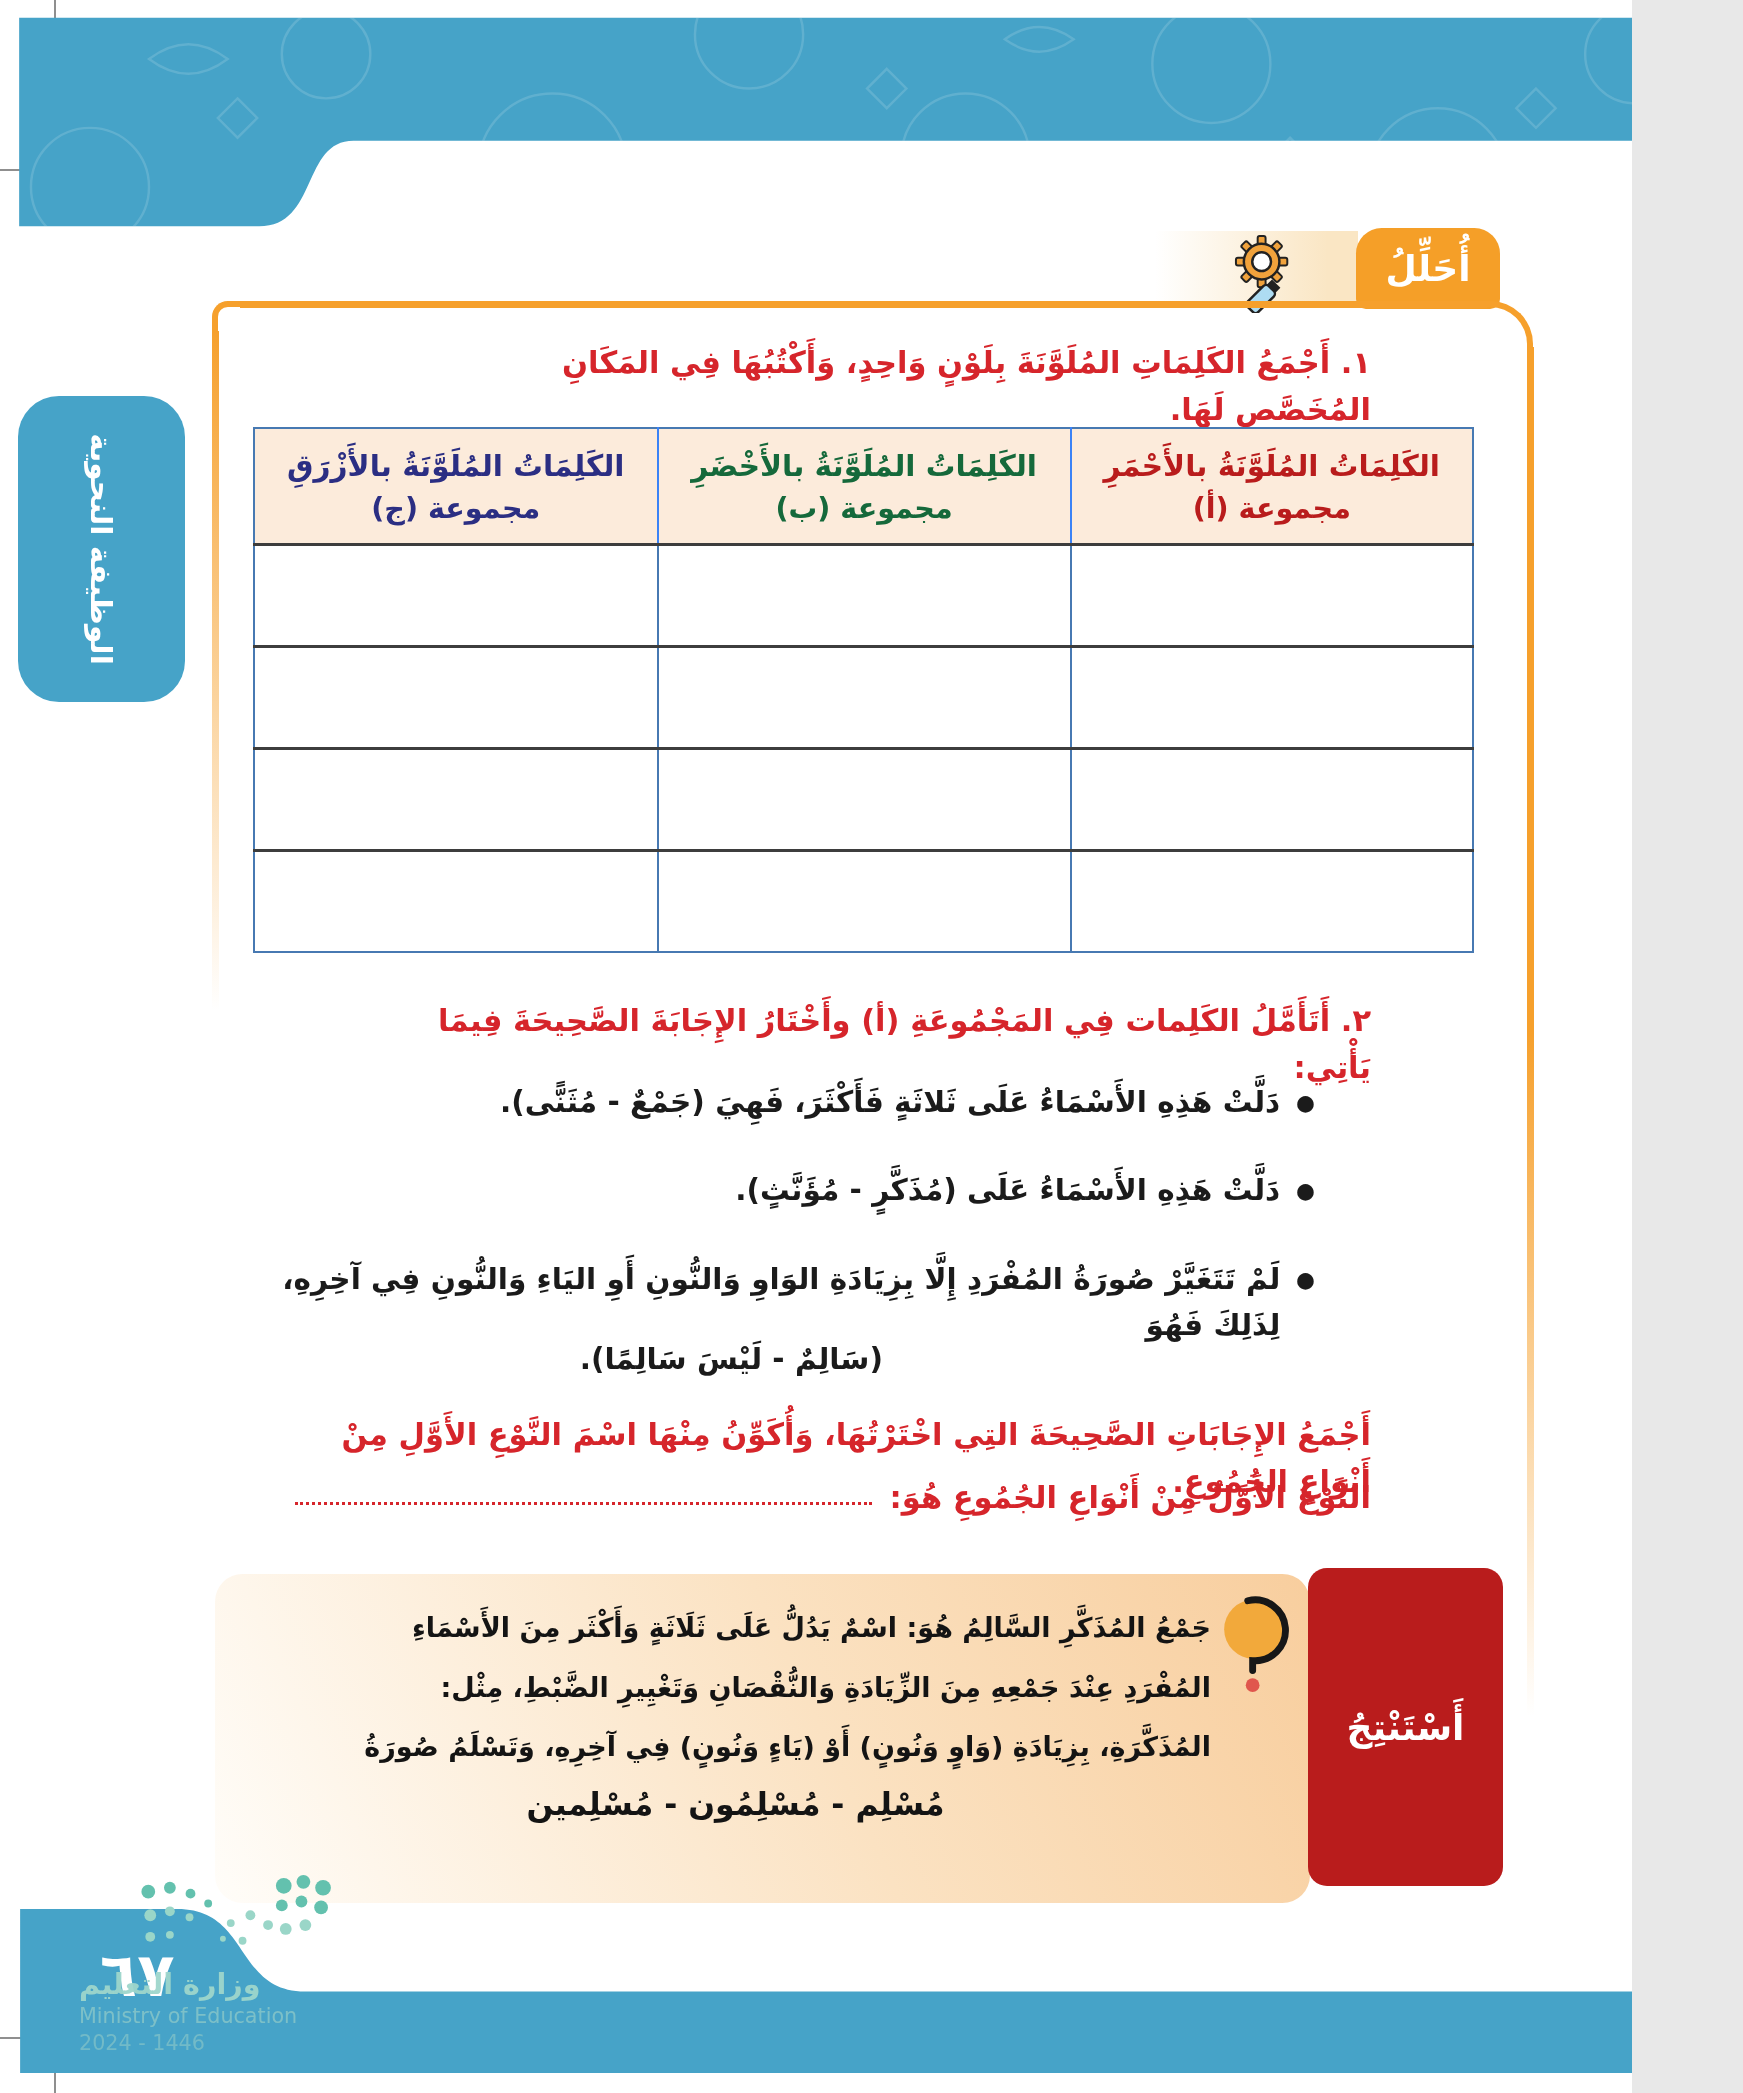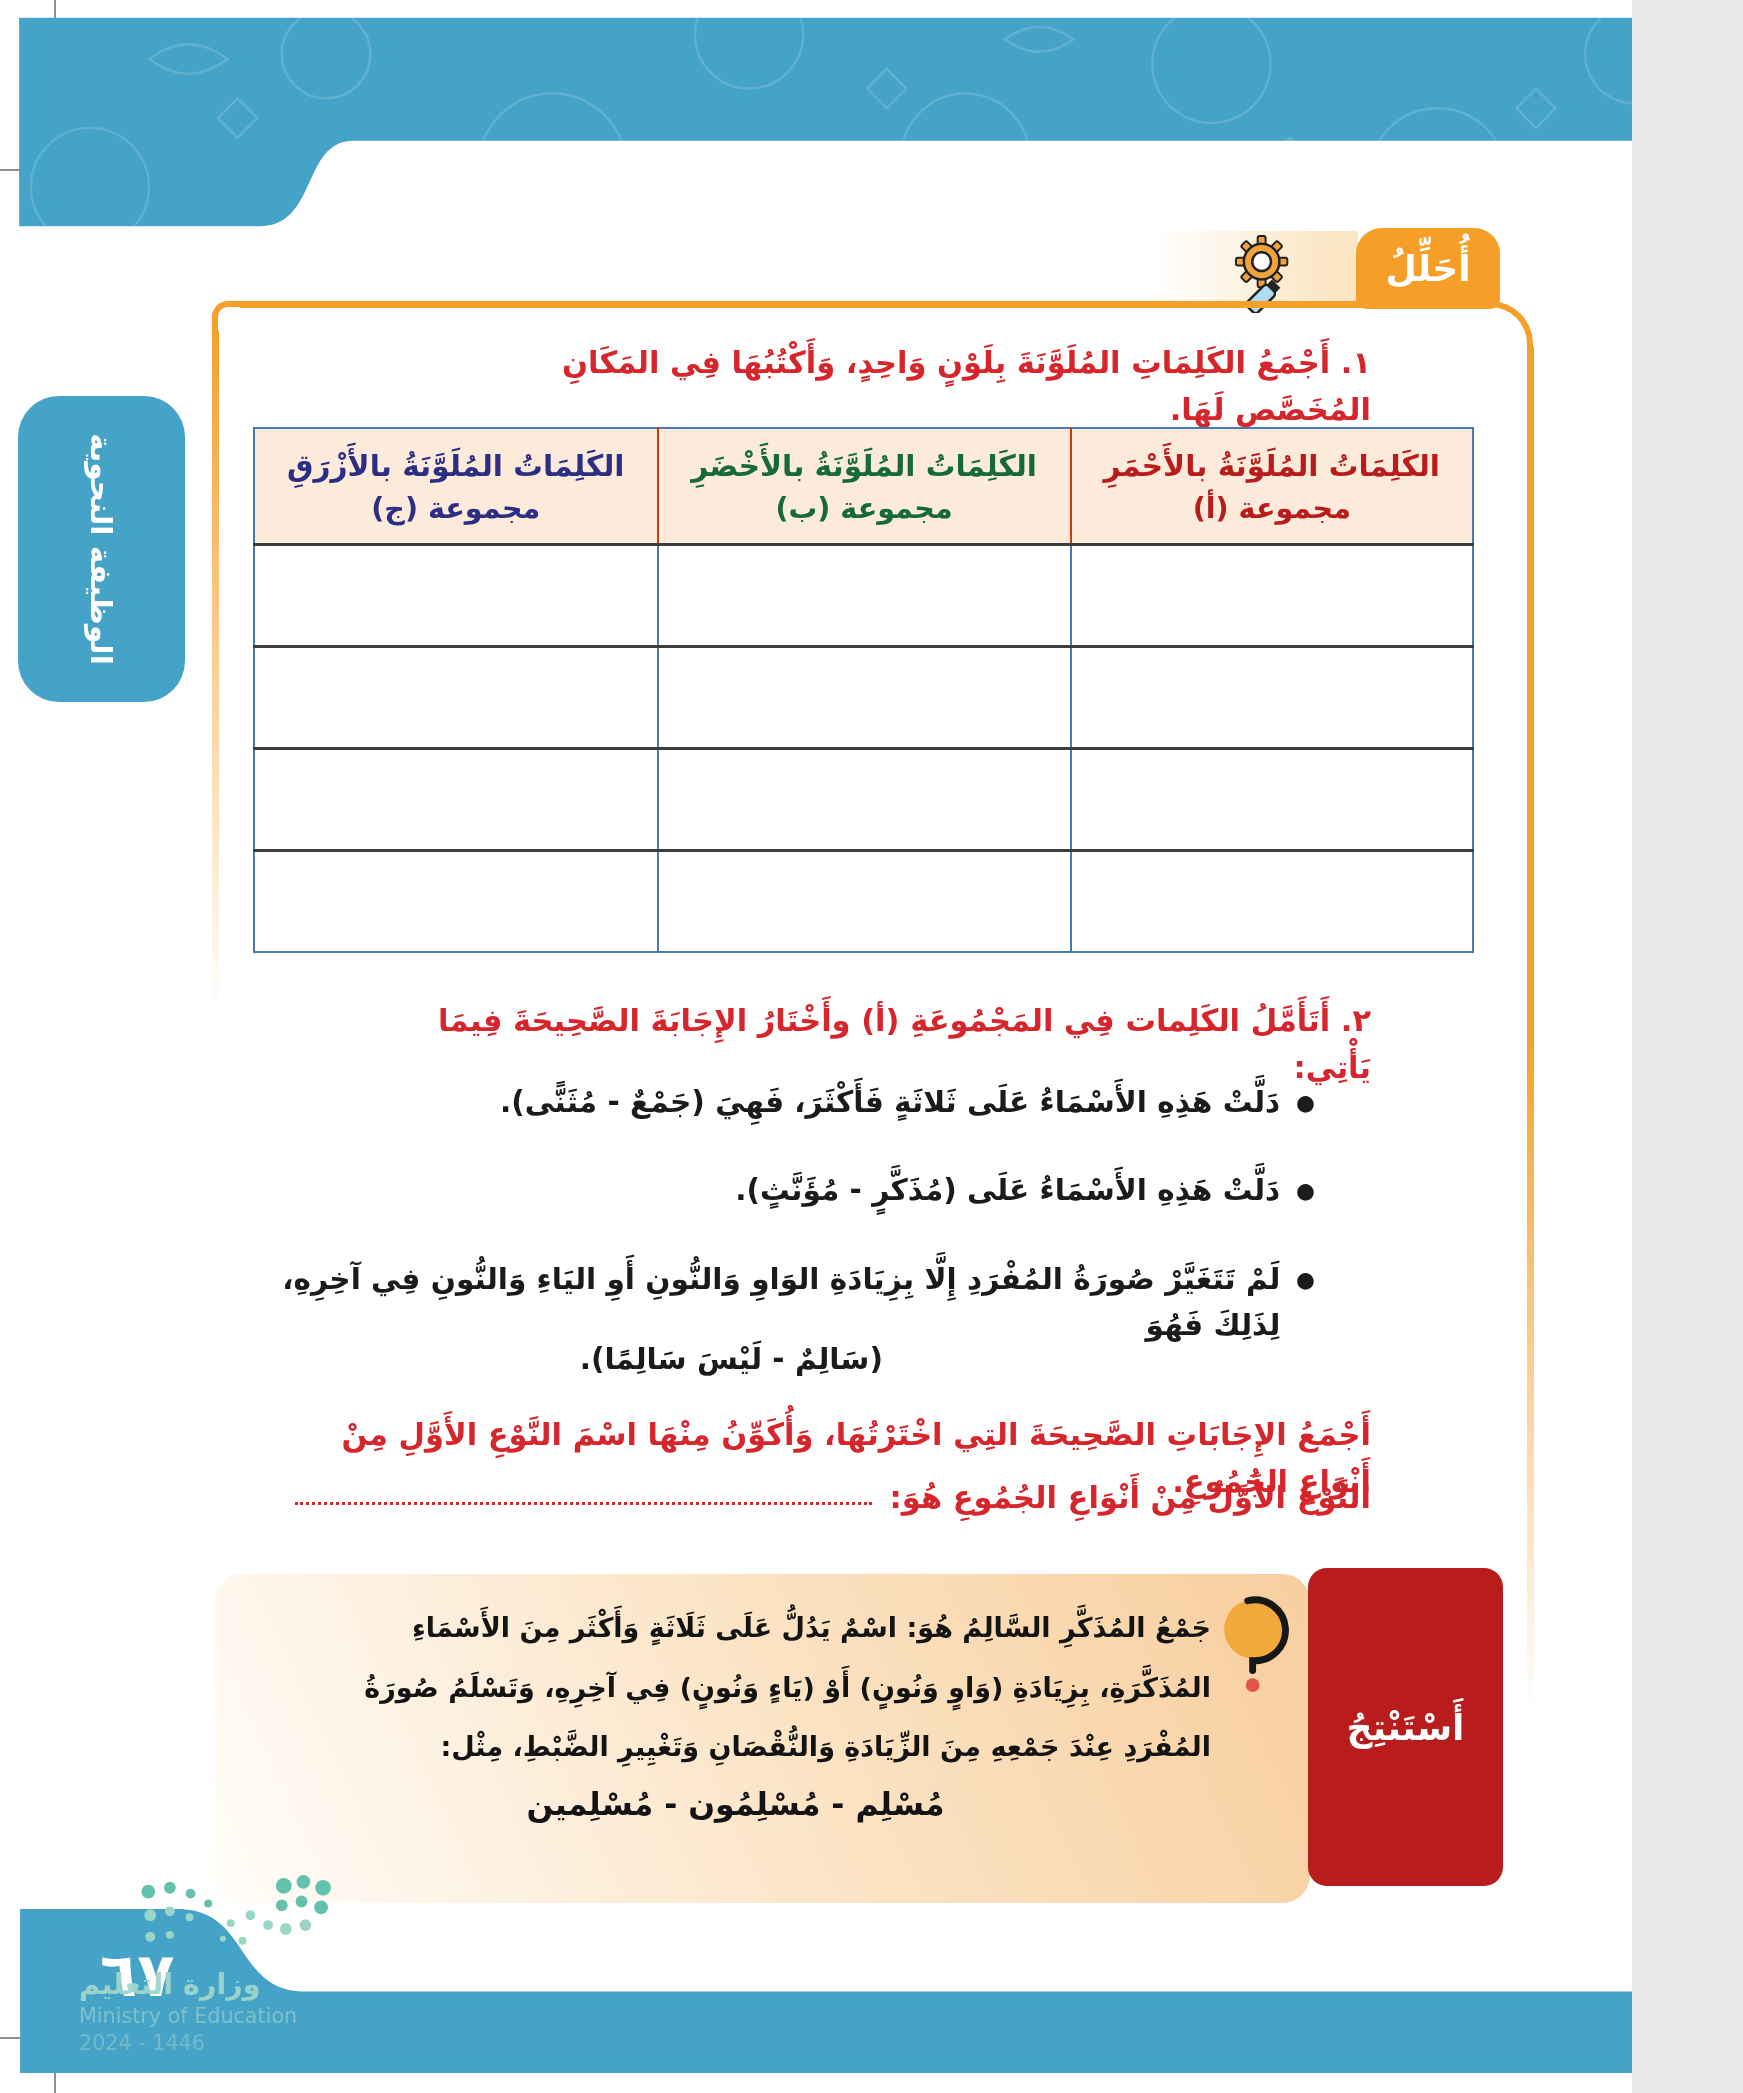--- a/index.html
+++ b/index.html
@@ -29,21 +29,21 @@
   
   .side-tab{position:absolute;left:17.7px;top:396px;width:167px;height:306px;background:#46a3c8;border-radius:41px;}
   .side-tab span{position:absolute;left:50%;top:50%;transform:translate(-50%,-50%) rotate(90deg);
       white-space:nowrap;color:#fff;font-weight:bold;font-size:29.6px;direction:rtl;}
   
   .red-line{position:absolute;direction:rtl;text-align:right;color:#d6252b;font-weight:bold;
       font-size:30.5px;line-height:1.55;}
   
   .wtable{position:absolute;left:253px;top:427px;width:1221px;direction:rtl;border-collapse:collapse;
       border:2px solid #4779b2;}
-  .wtable th{background:#fcebdb;height:106px;border-left:2px solid #c2410c;border-bottom:3.9px solid #3d3d3d;
+  .wtable th{background:#fcebdb;height:106px;border-left:2px solid #3b82f6;border-bottom:3.9px solid #3d3d3d;
       font-weight:bold;vertical-align:middle;padding:3.9px 9.9px;}
   .wtable th:last-child{border-left:none;}
   .wtable td{height:97px;border-left:2px solid #4779b2;border-bottom:3.9px solid #3d3d3d;background:#fff;}
   .wtable td:last-child{border-left:none;}
   .wtable tr:last-child td{border-bottom:none;}
   .th-title{display:block;font-size:29.6px;line-height:1.5;}
   .th-sub{display:block;font-size:28.6px;line-height:1.4;}
   .col-red{color:#b91c1c;} .col-green{color:#15693b;} .col-navy{color:#2b2e83;}
   
   .bullet{position:absolute;left:254px;right:317px;direction:rtl;display:flex;gap:15.8px;
@@ -225,22 +225,22 @@
   <div class="cont-line" style="top:1342px;">(سَالِمٌ - لَيْسَ سَالِمًا).</div>
 
   <div class="red-line" style="left:266px;right:261px;top:1411px;">أَجْمَعُ الإِجَابَاتِ الصَّحِيحَةَ التِي اخْتَرْتُهَا، وَأُكَوِّنُ مِنْهَا اسْمَ النَّوْعِ الأَوَّلِ مِنْ أَنْوَاعِ الجُمُوعِ.</div>
   <div class="answer-row">
     <span>النَّوْعُ الأَوَّلُ مِنْ أَنْوَاعِ الجُمُوعِ هُوَ:</span>
     <span class="dots"></span>
   </div>
 
   <div class="concl-box">
     <div class="concl-line">جَمْعُ المُذَكَّرِ السَّالِمُ هُوَ: اسْمٌ يَدُلُّ عَلَى ثَلَاثَةٍ وَأَكْثَر مِنَ الأَسْمَاءِ</div>
+    <div class="concl-line">المُفْرَدِ عِنْدَ جَمْعِهِ مِنَ الزِّيَادَةِ وَالنُّقْصَانِ وَتَغْيِيرِ الضَّبْطِ، مِثْل:</div>
     <div class="concl-line">المُذَكَّرَةِ، بِزِيَادَةِ (وَاوٍ وَنُونٍ) أَوْ (يَاءٍ وَنُونٍ) فِي آخِرِهِ، وَتَسْلَمُ صُورَةُ</div>
-    <div class="concl-line">المُفْرَدِ عِنْدَ جَمْعِهِ مِنَ الزِّيَادَةِ وَالنُّقْصَانِ وَتَغْيِيرِ الضَّبْطِ، مِثْل:</div>
     <div class="concl-example">مُسْلِم - مُسْلِمُون - مُسْلِمين</div>
   </div>
 
   <svg class="abs" style="left:1218px;top:1588px;" width="85" height="110" viewBox="0 0 86 112">
     <circle cx="36" cy="42" r="30" fill="#f2a93b"></circle>
     <path d="M30,13 A31,31 0 1 1 35,74 L35,84" fill="none" stroke="#171717" stroke-width="7" stroke-linecap="round"></path>
     <circle cx="35" cy="99" r="7" fill="#e0564d"></circle>
   </svg>
 
   <div class="concl-tab">

